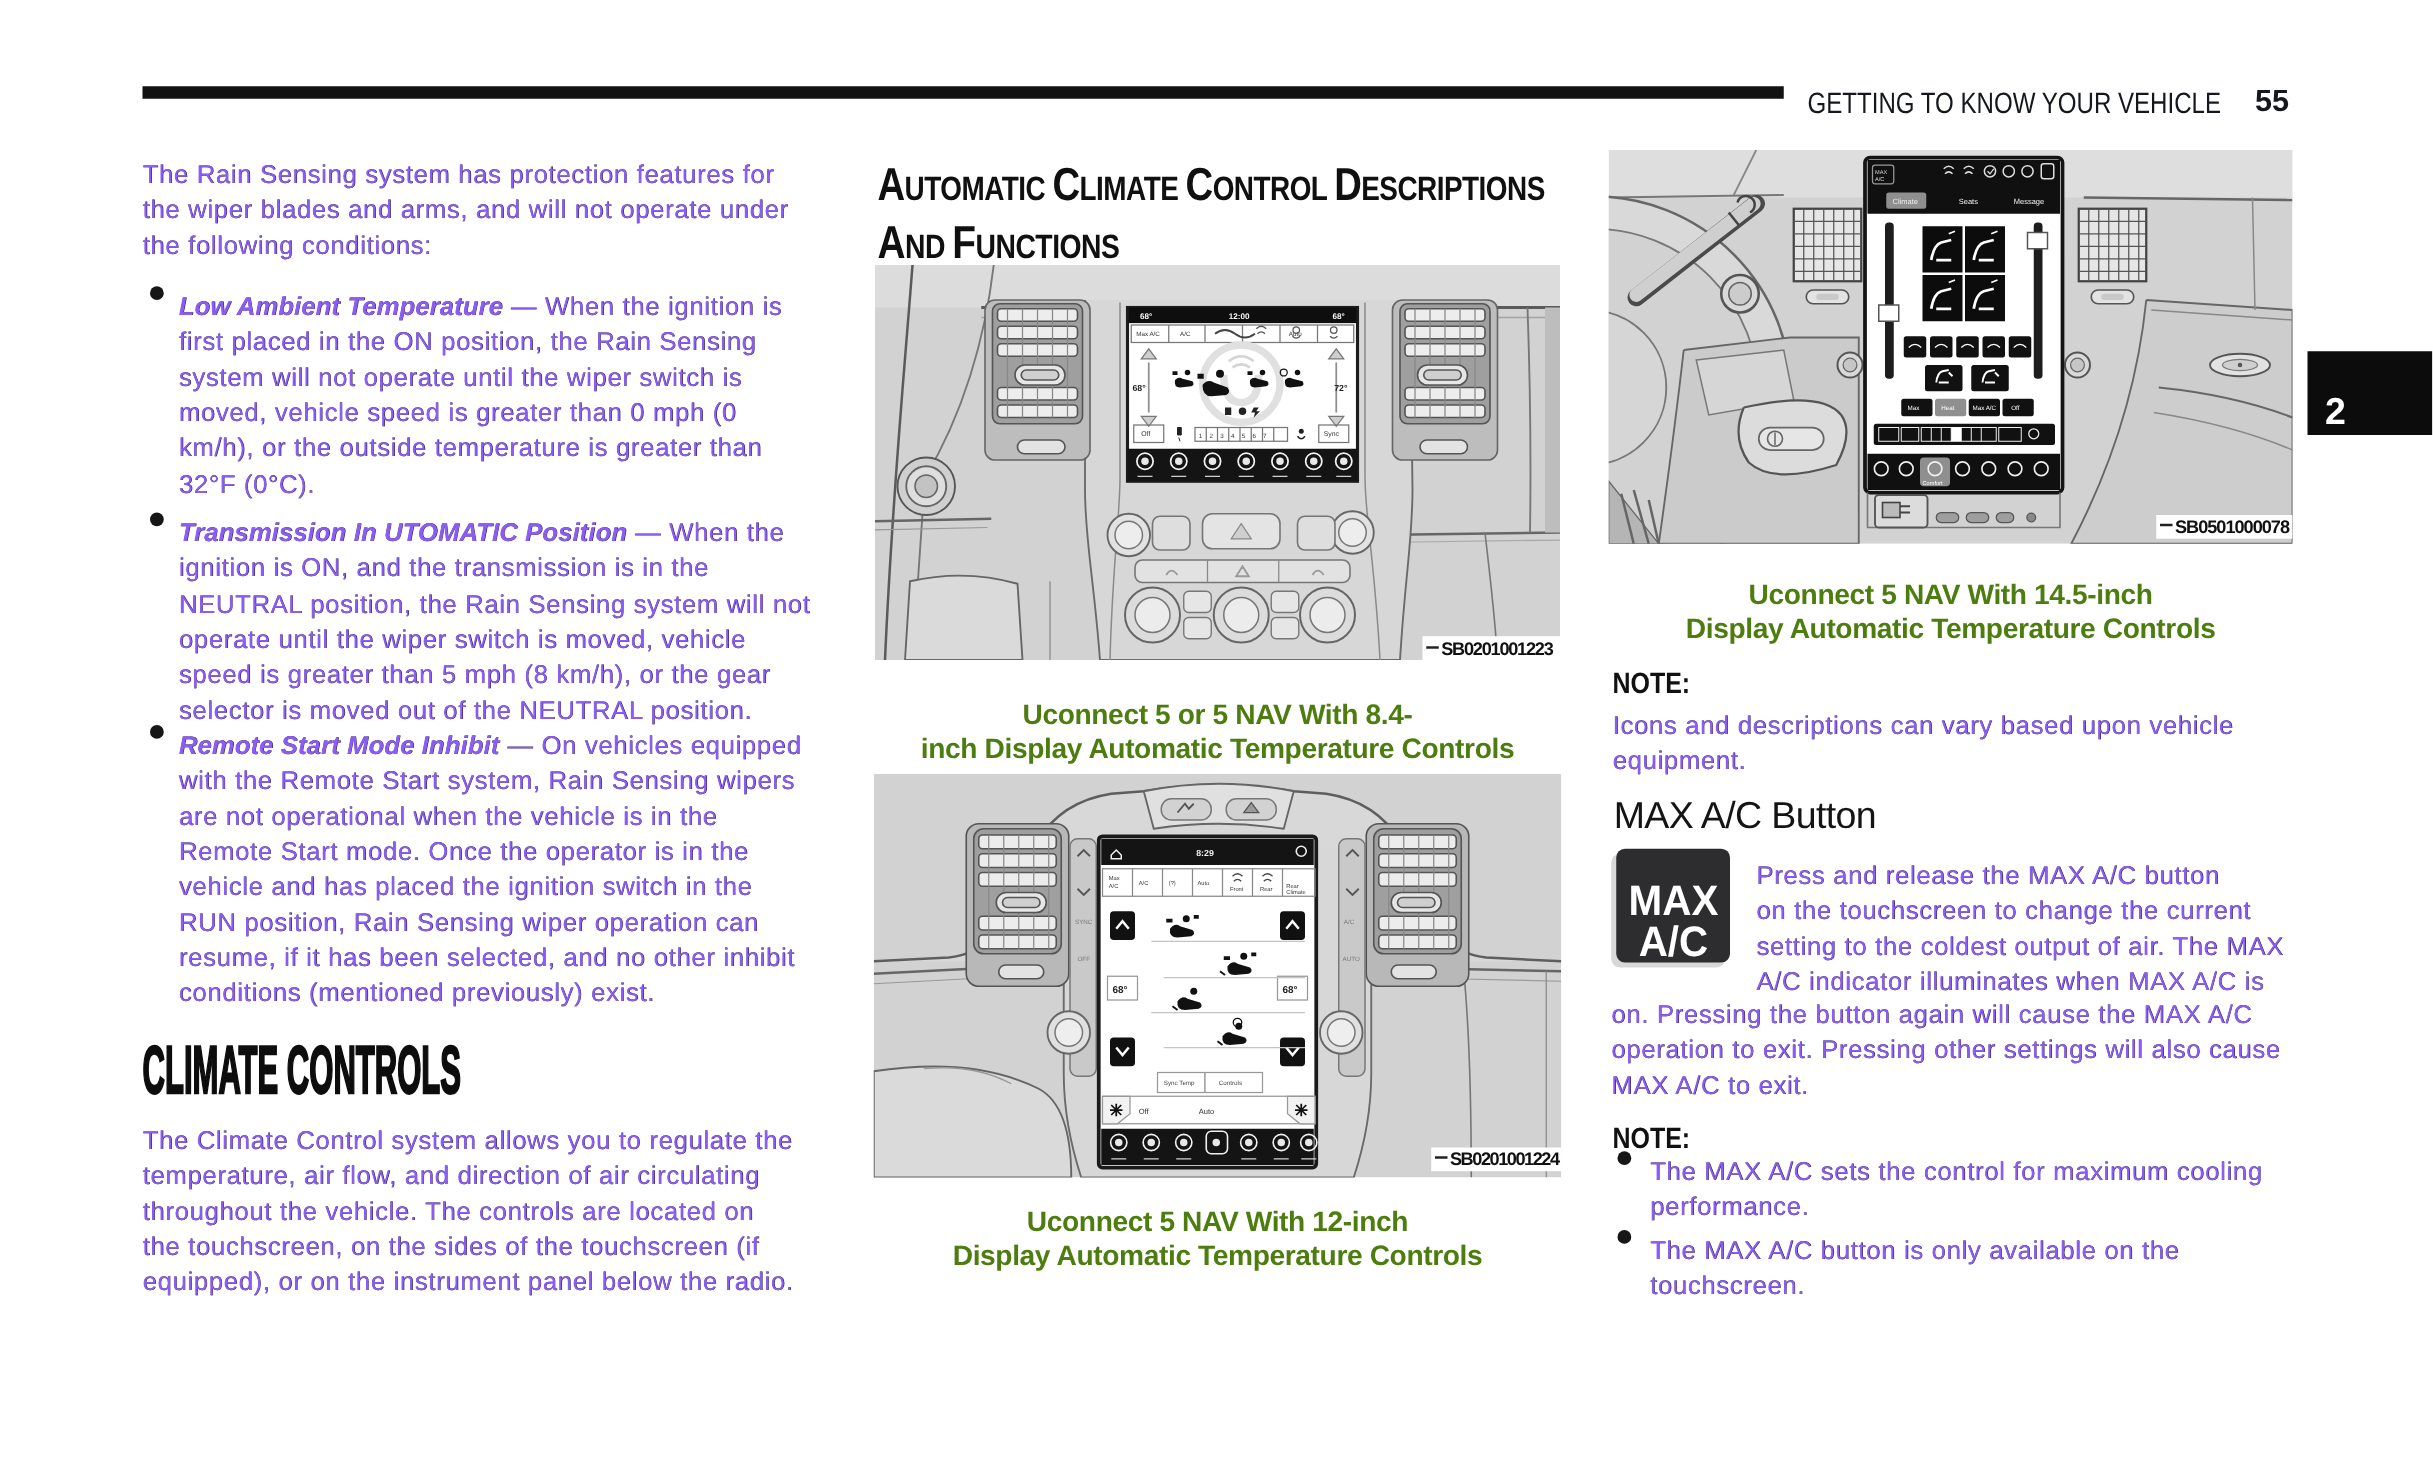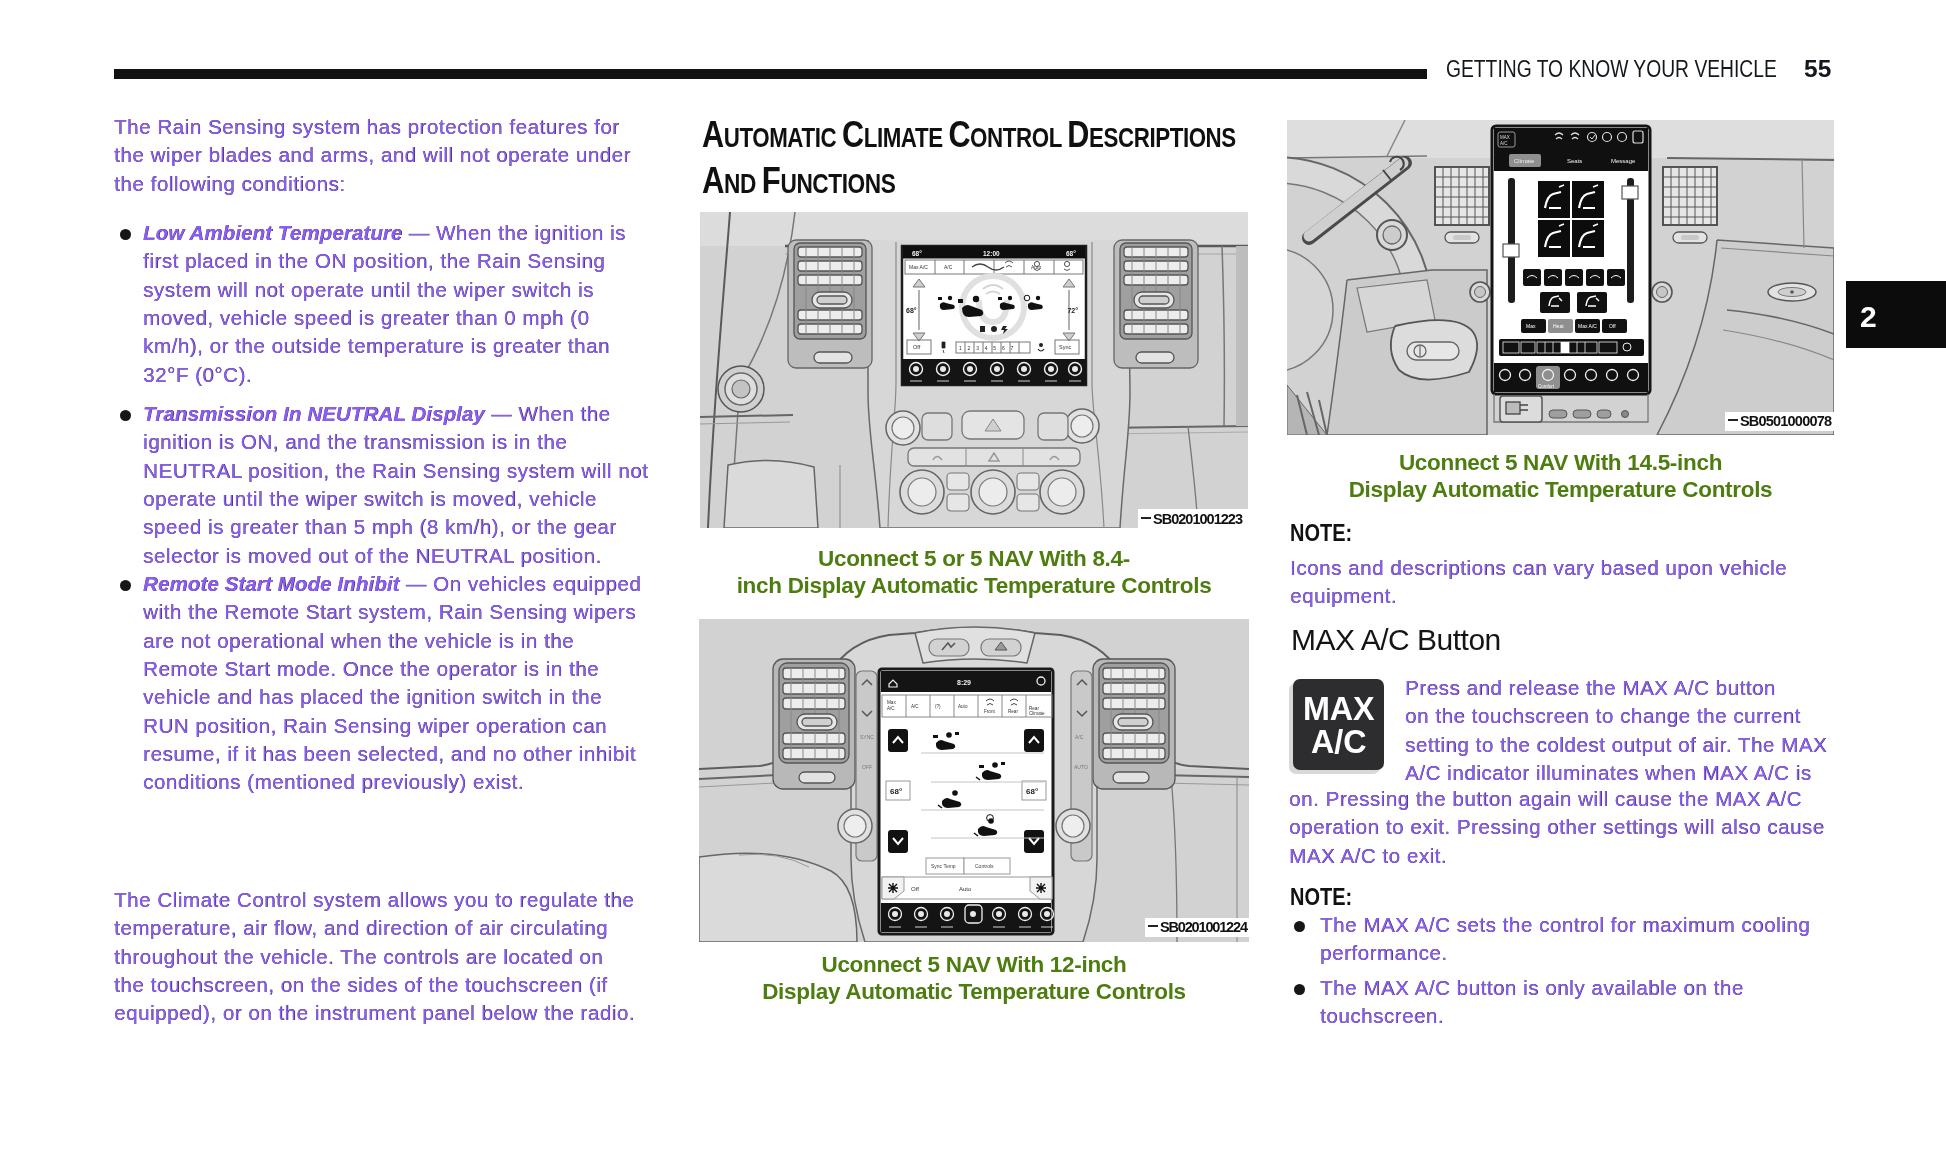--- a/index.html
+++ b/index.html
@@ -1,17 +1,17 @@
 <!DOCTYPE html>
 <html><head>
 <meta charset="utf-8">
 <style>
 html,body{margin:0;padding:0;background:#fff;}
 #page{position:relative;width:1946px;height:1176px;background:#ffffff;overflow:hidden;font-family:"Liberation Sans",sans-serif;color:#171717;}
-.t{position:absolute;white-space:nowrap;}
+.t{position:absolute;white-space:nowrap;margin-top:13px;}
 .body{font-size:20.5px;line-height:28.35px;letter-spacing:0.55px;color:#8b5cf6;text-shadow:0.3px 0 0 #141414;}
 .cap{font-size:22.5px;line-height:27.4px;font-weight:bold;letter-spacing:-0.3px;color:#4d7c0f;text-align:center;}
 .dot{position:absolute;width:11px;height:11px;border-radius:50%;background:#161616;}
 b{letter-spacing:0.1px;font-style:italic;}
 </style>
 </head>
 <body>
 <div id="page">
 
   <div style="position:absolute;left:114px;top:69px;width:1313px;height:10px;background:#121212;"></div>
@@ -20,25 +20,26 @@
 
   <div style="position:absolute;left:1846px;top:281px;width:100px;height:67px;background:#0c0c0c;"></div>
   <div class="t" style="left:1860px;top:300px;font-size:30px;font-weight:bold;color:#fff;">2</div>
 
   <div class="t body" id="Lp1" style="left:114px;top:113px;">The Rain Sensing system has protection features for<br>the wiper blades and arms, and will not operate under<br>the following conditions:</div>
 
   <div class="dot" style="left:120px;top:229px;"></div>
   <div class="t body" id="Lb1" style="left:143px;top:219px;"><b>Low Ambient Temperature</b> — When the ignition is<br>first placed in the ON position, the Rain Sensing<br>system will not operate until the wiper switch is<br>moved, vehicle speed is greater than 0 mph (0<br>km/h), or the outside temperature is greater than<br>32°F (0°C).</div>
 
   <div class="dot" style="left:120px;top:410px;"></div>
-  <div class="t body" id="Lb2" style="left:143px;top:400px;"><b>Transmission In NEUTRAL Display</b> — When the<br>ignition is ON, and the transmission is in the<br>NEUTRAL position, the Rain Sensing system will not<br>operate until the wiper switch is moved, vehicle<br>speed is greater than 5 mph (8 km/h), or the gear<br>selector is moved out of the NEUTRAL position.</div>
+  <div class="t body" id="Lb2" style="left:143px;top:400px;"><b>Transmission In UTOMATIC Position</b> — When the<br>ignition is ON, and the transmission is in the<br>NEUTRAL position, the Rain Sensing system will not<br>operate until the wiper switch is moved, vehicle<br>speed is greater than 5 mph (8 km/h), or the gear<br>selector is moved out of the NEUTRAL position.</div>
 
   <div class="dot" style="left:120px;top:580px;"></div>
   <div class="t body" id="Lb3" style="left:143px;top:570px;"><b>Remote Start Mode Inhibit</b> — On vehicles equipped<br>with the Remote Start system, Rain Sensing wipers<br>are not operational when the vehicle is in the<br>Remote Start mode. Once the operator is in the<br>vehicle and has placed the ignition switch in the<br>RUN position, Rain Sensing wiper operation can<br>resume, if it has been selected, and no other inhibit<br>conditions (mentioned previously) exist.</div>
 
+  <div class="t" id="Lh1" style="left:114px;top:812px;font-size:54px;font-weight:bold;color:#0d0d0d;"><span style="display:inline-block;transform:scaleX(0.46);transform-origin:left top;letter-spacing:0px;-webkit-text-stroke:2px #0d0d0d;">CLIMATE CONTROLS</span></div>
 
   <div class="t body" id="Lp2" style="left:114px;top:886px;">The Climate Control system allows you to regulate the<br>temperature, air flow, and direction of air circulating<br>throughout the vehicle. The controls are located on<br>the touchscreen, on the sides of the touchscreen (if<br>equipped), or on the instrument panel below the radio.</div>
 
   <div class="t" id="Mh1" style="left:702px;top:114.3px;font-weight:bold;color:#101010;line-height:41.8px;font-size:27px;"><span class="hl" style="transform:scaleX(0.827);"><span class="B1">A</span><span class="S1">UTOMATIC</span> <span class="B1">C</span><span class="S1">LIMATE</span> <span class="B1">C</span><span class="S1">ONTROL</span> <span class="B1">D</span><span class="S1">ESCRIPTIONS</span></span><br><span class="hl"><span class="B1">A</span><span class="S1">ND</span> <span class="B1">F</span><span class="S1">UNCTIONS</span></span></div>
 
   <svg id="illus1" style="position:absolute;left:700px;top:212px;" width="548" height="316" viewBox="0 0 548 316">
     <rect x="0" y="0" width="548" height="316" fill="#d2d2d2"></rect>
     <rect x="0" y="0" width="548" height="34" fill="#dcdcdc"></rect>
     <path d="M85,34 L548,34" stroke="#5a5a5a" stroke-width="2.5" fill="none"></path>
     <path d="M85,42 L548,42" stroke="#a5a5a5" stroke-width="1.2" fill="none"></path>

